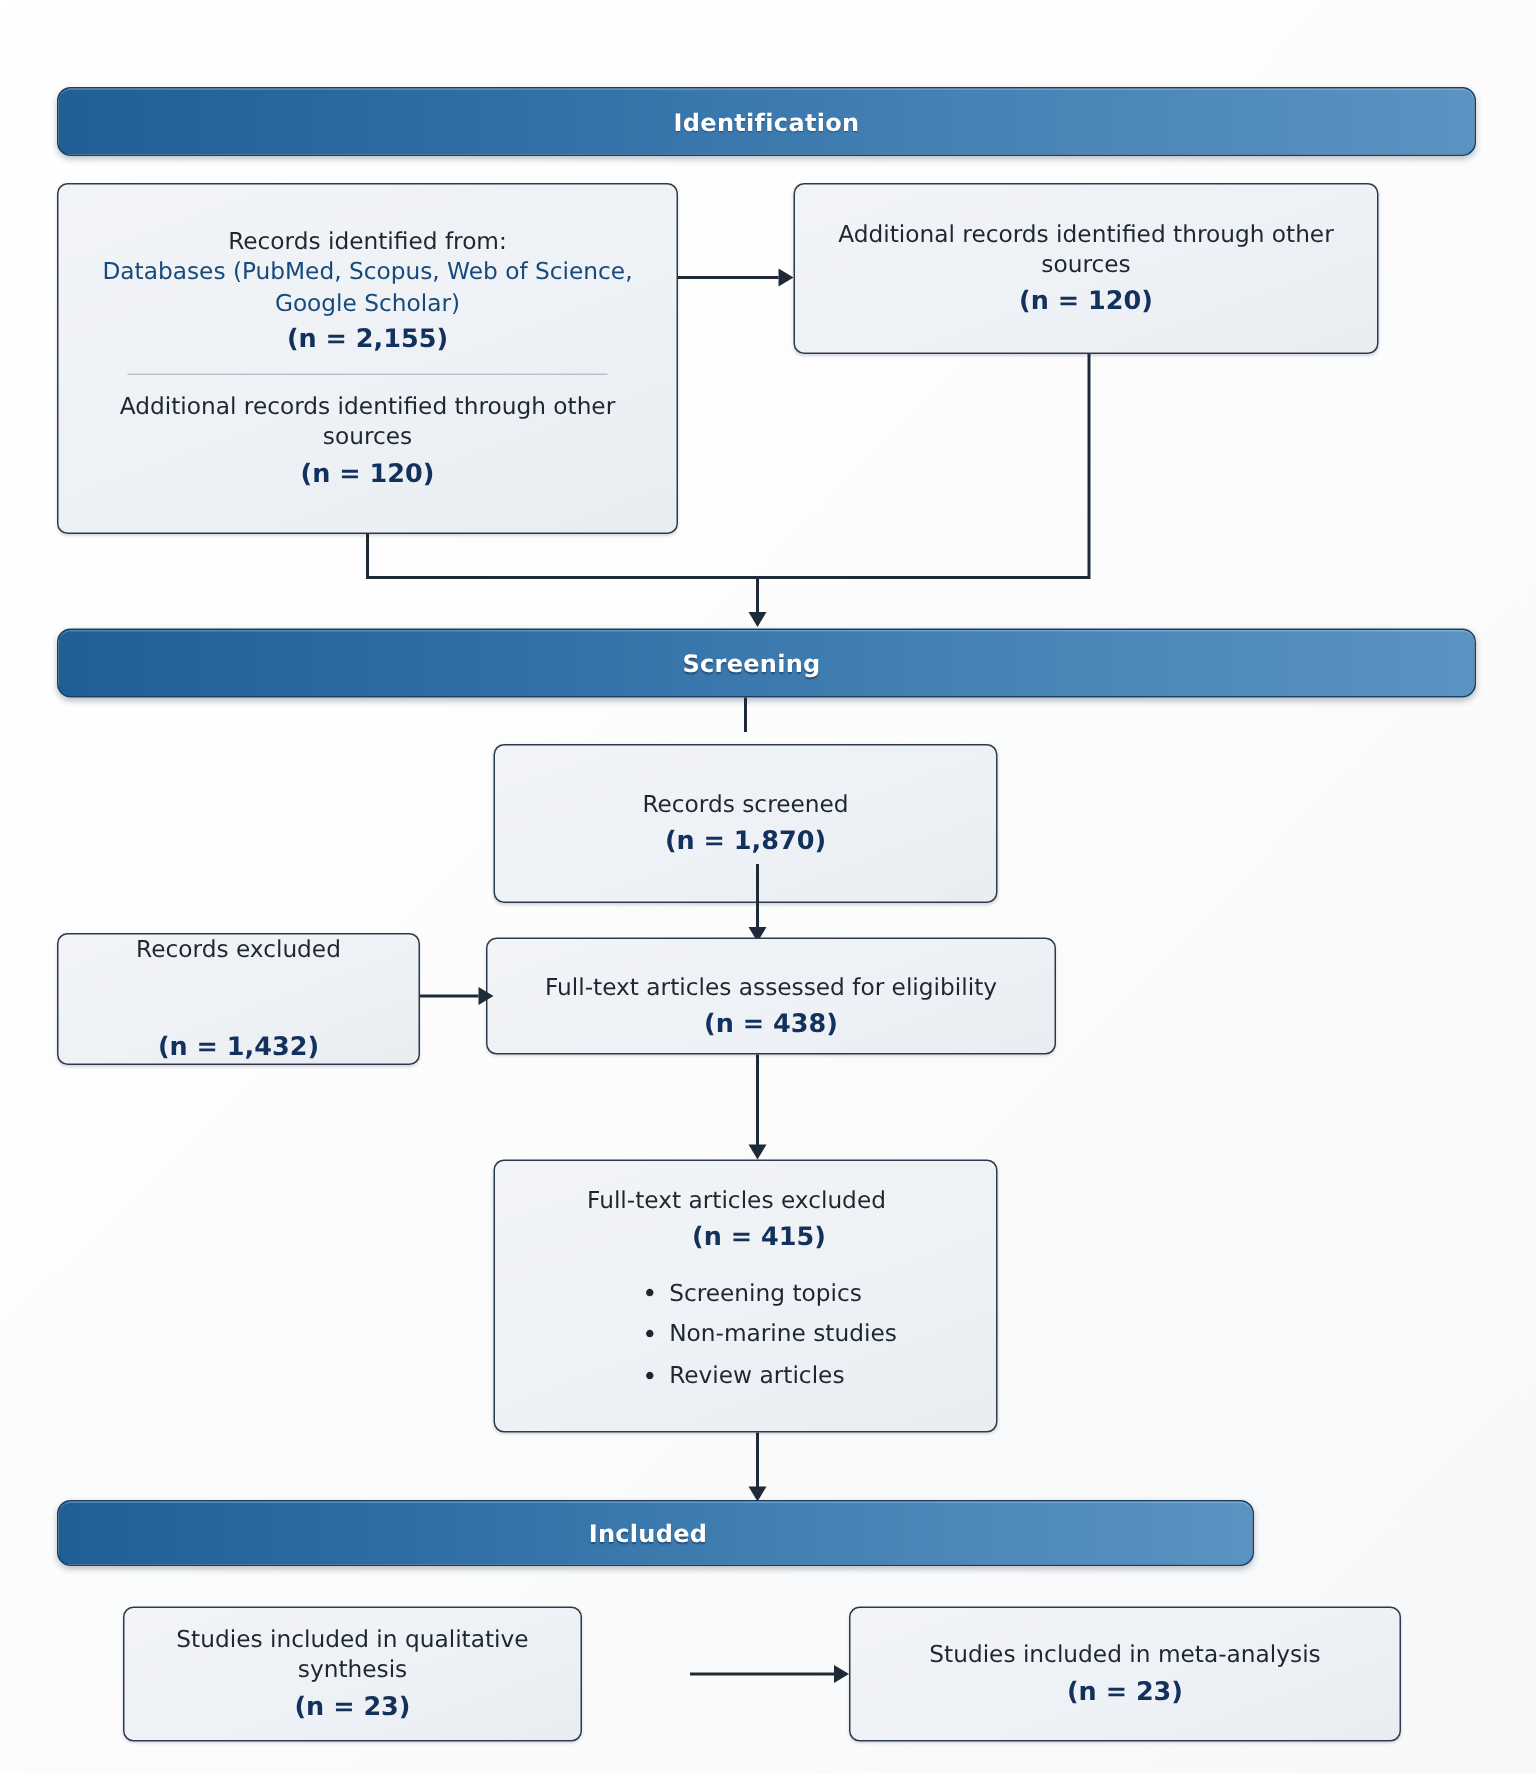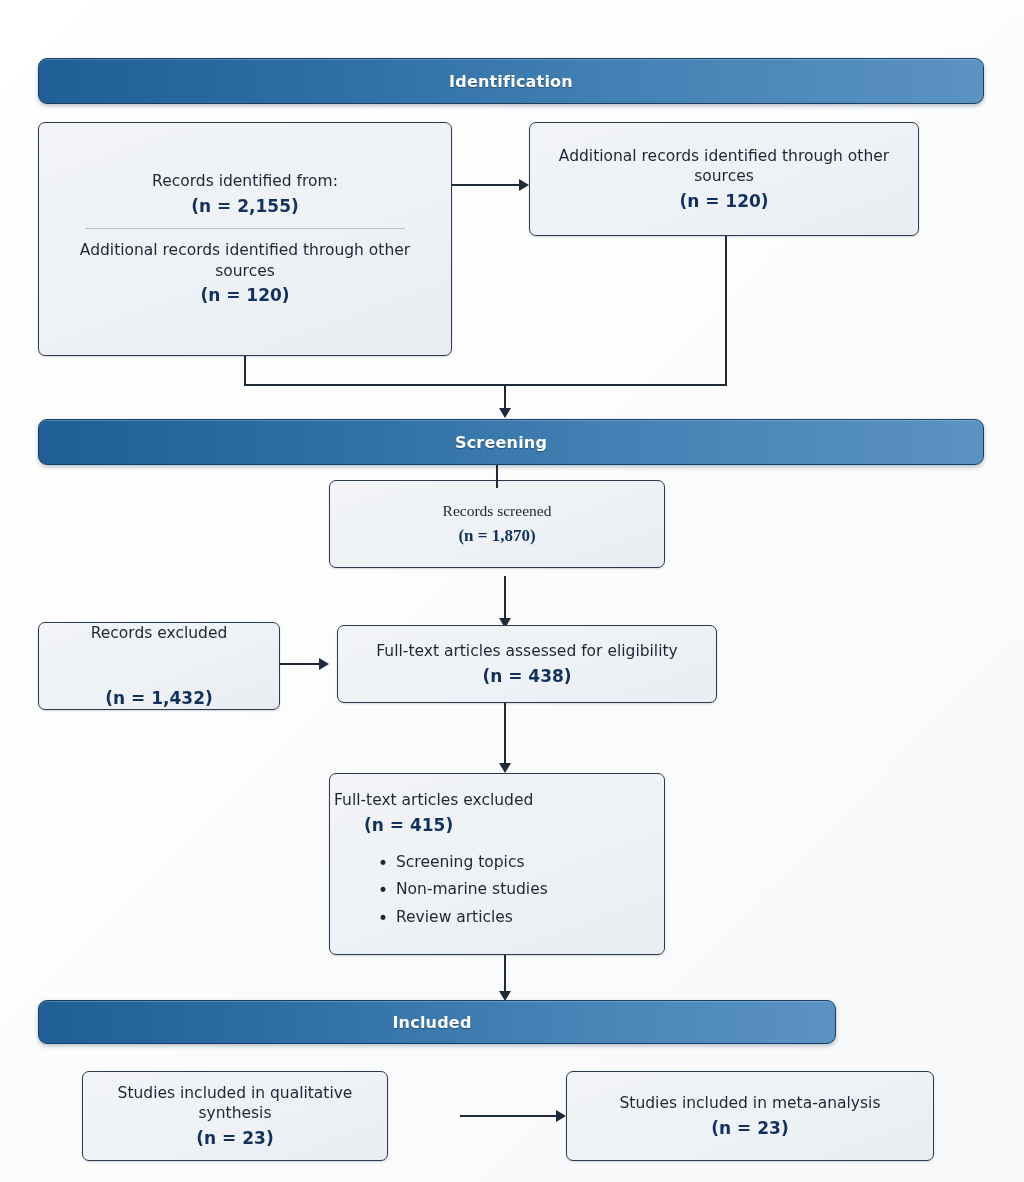--- a/index.html
+++ b/index.html
@@ -75,21 +75,21 @@
   }
   .sub-block {
     display: flex;
     flex-direction: column;
     align-items: center;
     width: 100%;
   }
 
   
   .box.left-align {
-    align-items: flex-start;
+    align-items: center;
     justify-content: flex-start;
     padding: 16px 16px 14px 4px;
   }
   .box.left-align .line { text-align: left; }
   .box.left-align .line.count {
     margin-left: 30px;
     margin-top: 4px;
   }
   .bullets {
     margin: 12px 0 0 44px;
@@ -140,20 +140,21 @@
 
 <div id="page">
 
   <div class="stage-bar" style="left:38px; top:58px; width:946px; height:46px;">
     <span class="stage-label">Identification</span>
   </div>
 
   <div class="box" style="left:38px; top:122px; width:414px; height:234px;">
     <div class="sub-block">
       <div class="line">Records identified from:</div>
+      <div class="line accent">Databases (PubMed, Scopus, Web of Science, Google Scholar)</div>
       <div class="line count">(n = 2,155)</div>
     </div>
     <div class="divider"></div>
     <div class="sub-block">
       <div class="line">Additional records identified through other sources</div>
       <div class="line count">(n = 120)</div>
     </div>
   </div>
 
   <div class="box" style="left:529px; top:122px; width:390px; height:114px;">
@@ -167,35 +168,35 @@
   <div class="conn v" style="left:244px; top:356px; width:1.8px; height:28px;"></div>
   <div class="conn v" style="left:725px; top:236px; width:1.8px; height:148px;"></div>
   <div class="conn h" style="left:244px; top:384px; width:483px;"></div>
   <div class="conn v" style="left:504px; top:384px; width:1.8px; height:26px;"></div>
   <div class="arrow-down" style="left:498.5px; top:408px;"></div>
 
   <div class="stage-bar" style="left:38px; top:419px; width:946px; height:46px;">
     <span class="stage-label" style="position:relative; left:-10px;">Screening</span>
   </div>
 
-  <div class="box" style="left:329px; top:480px; width:336px; height:88px;font-family:Liberation Serif, serif;">
+  <div class="box" style="left:329px; top:496px; width:336px; height:106px;">
     <div class="line">Records screened</div>
     <div class="line count">(n = 1,870)</div>
   </div>
   <div class="conn v" style="left:496px; top:465px; width:1.8px; height:23px;"></div>
 
   <div class="conn v" style="left:504px; top:576px; width:1.8px; height:44px;"></div>
   <div class="arrow-down" style="left:498.5px; top:618px;"></div>
 
   <div class="box" style="left:38px; top:622px; width:242px; height:88px;gap:40px;">
     <div class="line">Records excluded</div>
     <div class="line count">(n = 1,432)</div>
   </div>
 
-  <div class="box" style="left:337px; top:625px; width:380px; height:78px;">
+  <div class="box" style="left:324px; top:625px; width:380px; height:78px;justify-content:flex-end;">
     <div class="line">Full-text articles assessed for eligibility</div>
     <div class="line count">(n = 438)</div>
   </div>
 
   <div class="conn h" style="left:280px; top:663px; width:39px;"></div>
   <div class="arrow-right" style="left:319px; top:657.5px;"></div>
 
   <div class="conn v" style="left:504px; top:703px; width:1.8px; height:62px;"></div>
   <div class="arrow-down" style="left:498.5px; top:763px;"></div>
 

